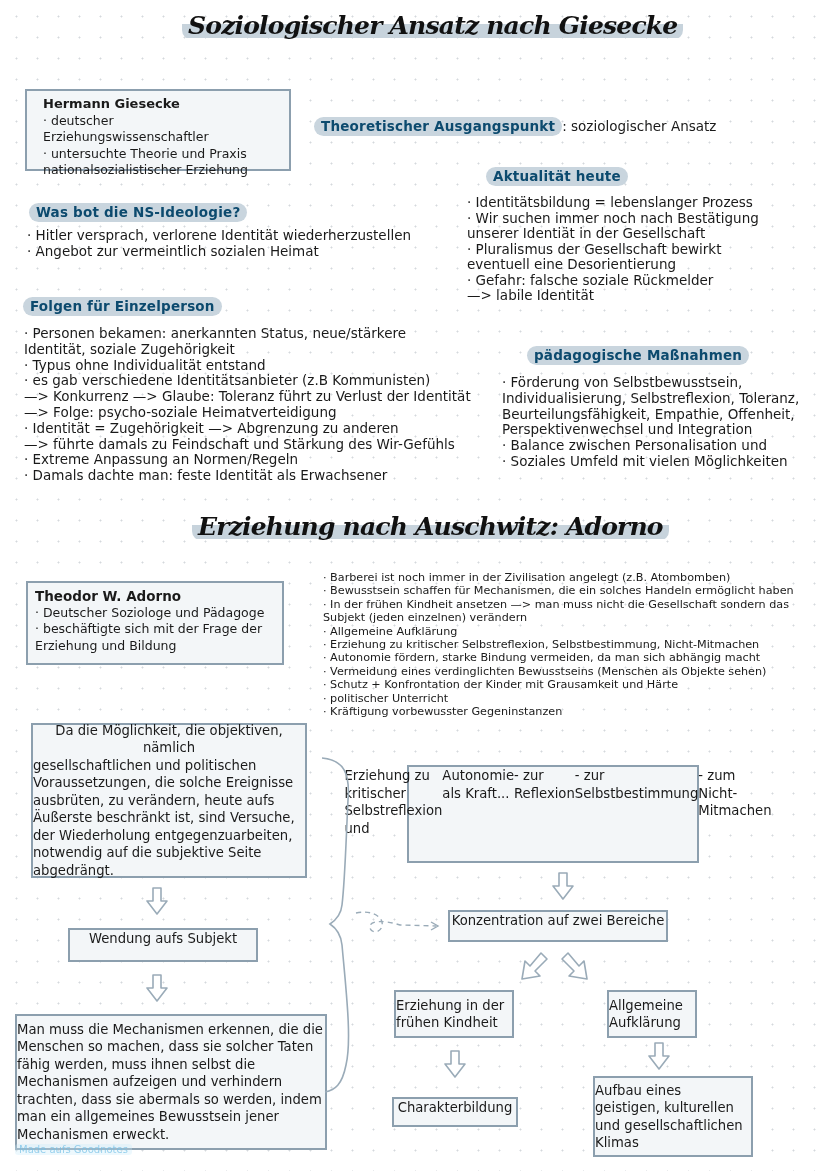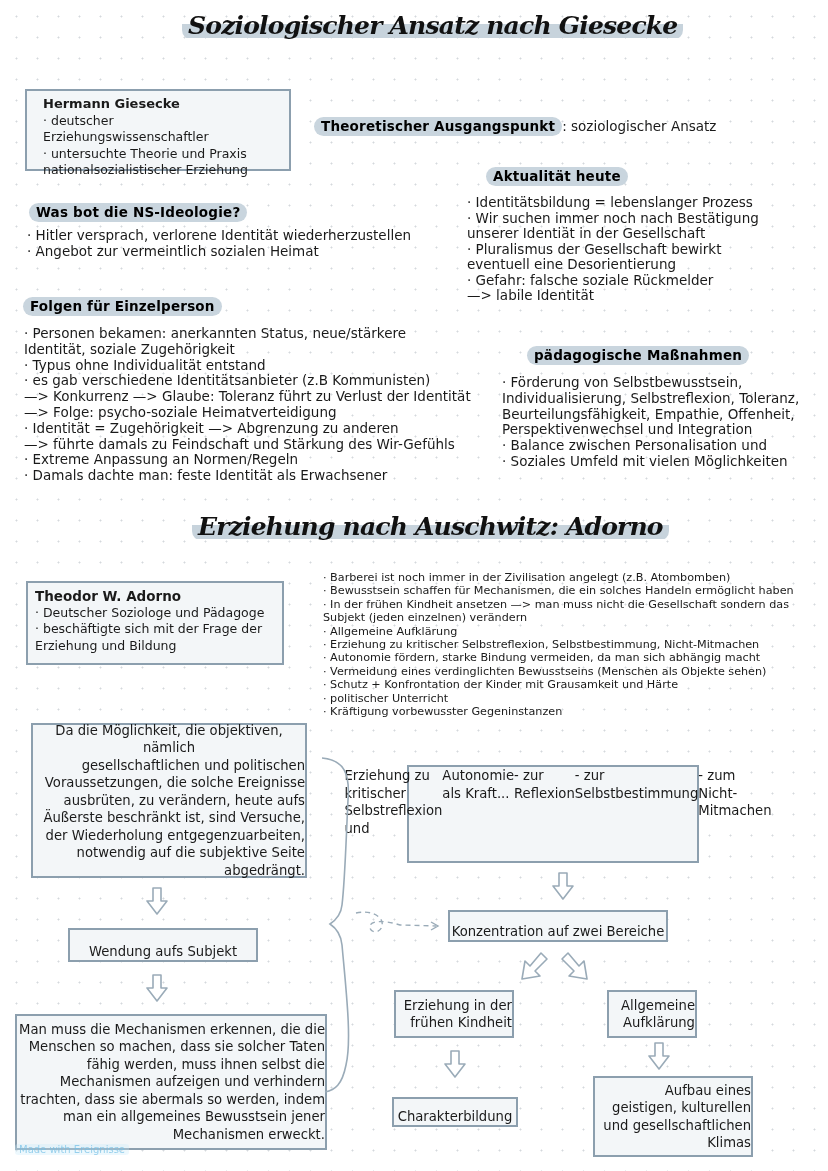--- a/index.html
+++ b/index.html
@@ -14,34 +14,34 @@
     }
     .abs { position: absolute; }
     .title {
       font-family: "DejaVu Serif", serif; font-weight: bold; font-style: italic;
       font-size: 25px; letter-spacing: -0.8px; color: #111;
       background: linear-gradient(to bottom, transparent 45%, #c7d3dc 45%, #c7d3dc 92%, transparent 92%);
       padding: 0 6px; border-radius: 10px; white-space: nowrap;
     }
     .pill {
       background: #c9d5de; border-radius: 10px; padding: 1px 7px 2px 7px;
-      font-weight: bold; font-size: 13.5px; letter-spacing: 0.2px; color: #000000;
+      font-weight: bold; font-size: 13.5px; letter-spacing: 0.2px; color: #0c4a6e;
       white-space: nowrap; display: inline-block;
     }
     .box {
       background: #f3f6f8; border: 2px solid #8c9fae; box-sizing: border-box;
       font-size: 12.5px; line-height: 16.5px; color: #1a1a1a;
     }
     .box .bh { font-weight: bold; font-size: 13px; }
     .txt { font-size: 13.5px; line-height: 15.5px; white-space: nowrap; color: #1a1a1a; }
     .txt-sm { font-size: 11.2px; line-height: 13.4px; white-space: nowrap; color: #1a1a1a; }
     .fbox {
       background: #f3f6f8; border: 2px solid #8c9fae; box-sizing: border-box;
       font-size: 13.2px; line-height: 17.5px; color: #1a1a1a;
-      display: flex; align-items: flex-end; justify-content: center; text-align: center;
+      display: flex; align-items: flex-start; justify-content: center; text-align: center;
     }
     svg.arrow { position: absolute; overflow: visible; }
     .watermark {
       font-size: 10px; color: #7dc4e8; opacity: 0.8; white-space: nowrap;
       background: rgba(200,235,250,0.4); padding: 0 4px; border-radius: 3px;
     }
   </style>
 </head>
 <body>
 
@@ -200,13 +200,13 @@
     <path d="M541,953 l6,6 l-12,12 l5,5 l-18,3 l3,-18 l5,5 z"></path>
     <path d="M568,953 l-6,6 l12,12 l-5,5 l18,3 l-3,-18 l-5,5 z"></path>
   </g>
 
   <path d="M322,758 C345,760 350,775 348,800 C346,840 345,880 342,905 C341,915 336,920 330,924 C336,928 341,935 342,945 C346,990 352,1040 346,1065 C342,1085 335,1090 325,1092" fill="none" stroke="#9aabb8" stroke-width="1.6"></path>
 
   <path d="M356,913 C370,910 380,915 382,922 C384,932 372,935 370,928 C368,920 385,920 400,925 L436,926" fill="none" stroke="#9aabb8" stroke-width="1.4" stroke-dasharray="5,4"></path>
   <path d="M431,922 l7,4 l-7,4" fill="none" stroke="#9aabb8" stroke-width="1.4"></path>
 </svg>
 
-<div class="abs watermark" style="left:15px; top:1144px;">Made with Ereignisse</div>
+<div class="abs watermark" style="left:15px; top:1144px;">Made aufs Goodnotes</div>
 
 </body></html>

